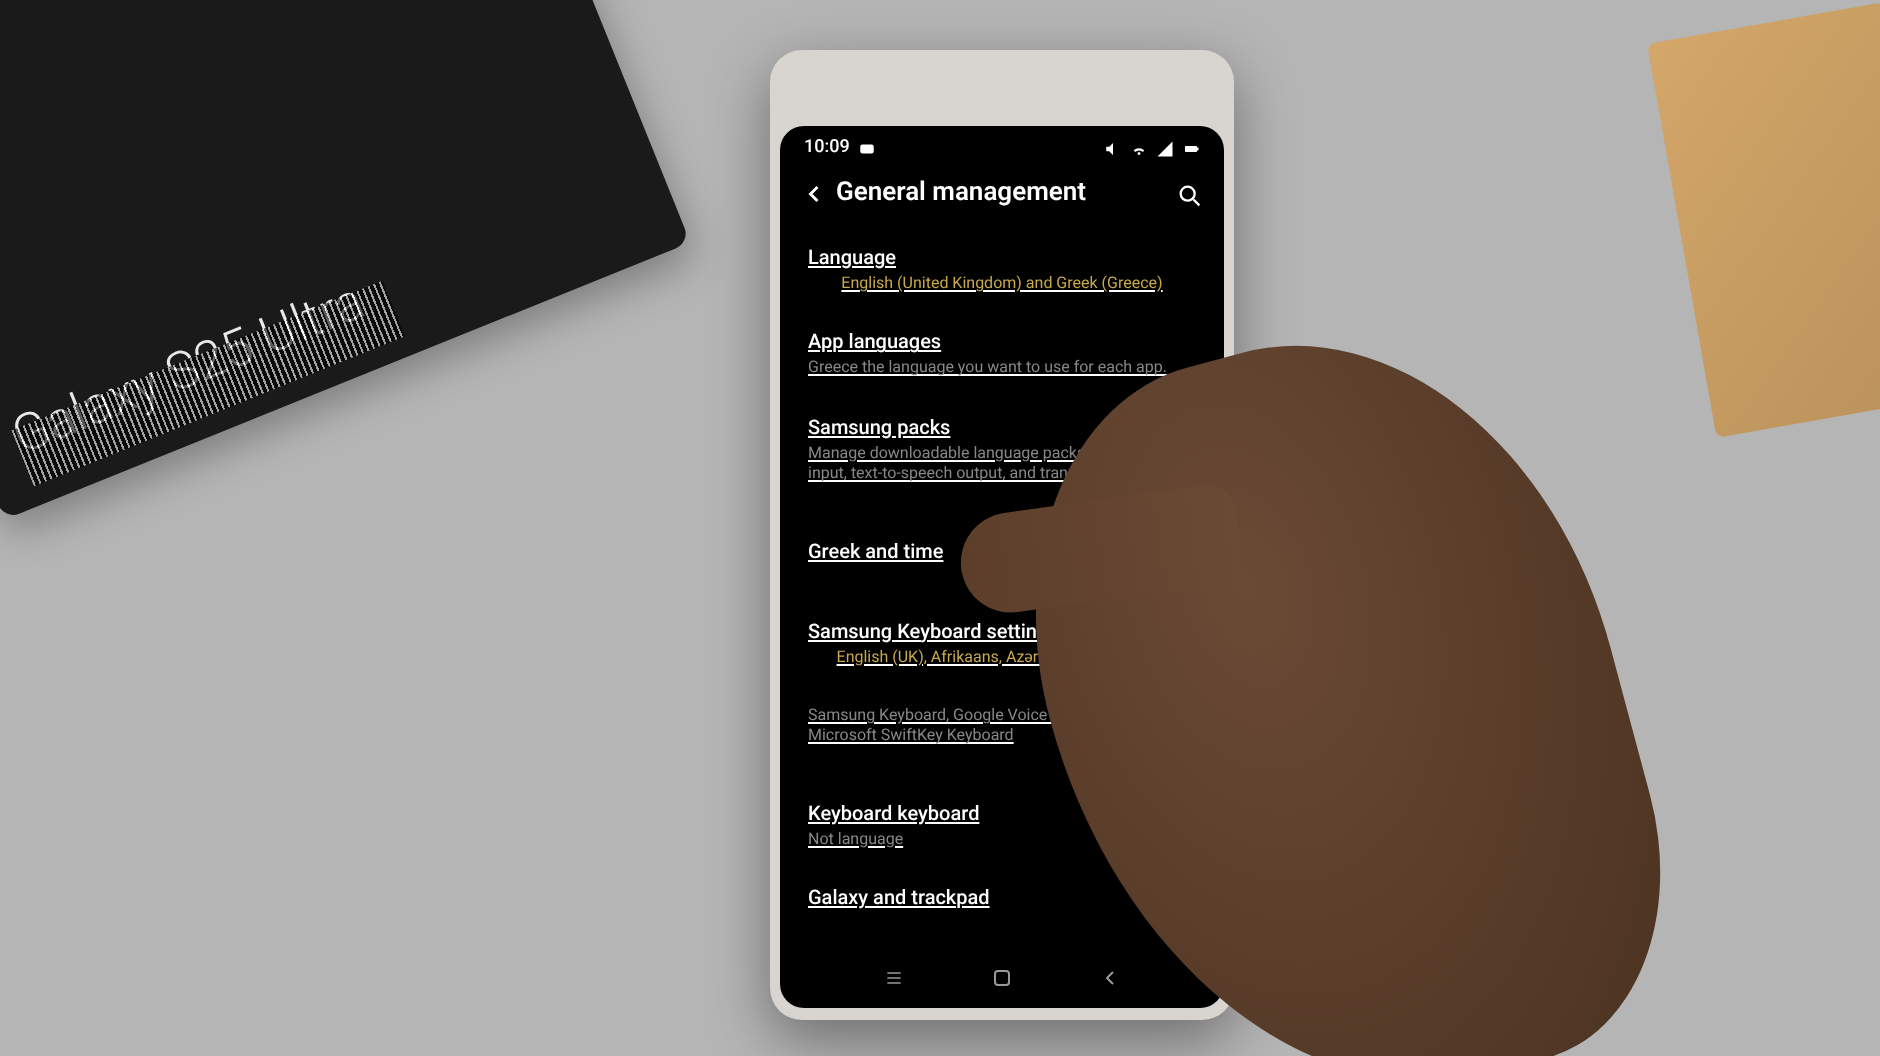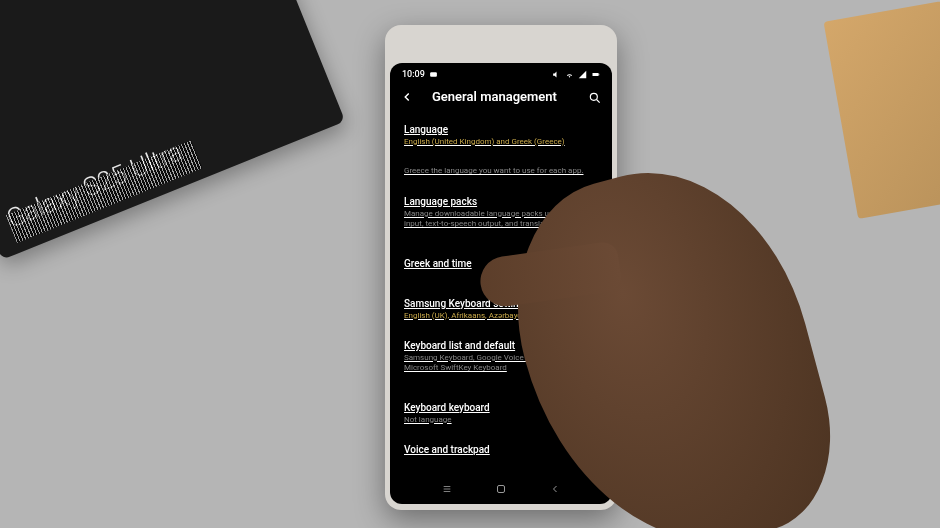--- a/index.html
+++ b/index.html
@@ -120,21 +120,21 @@
     }
     .status-icon {
       width: 9px;
       height: 9px;
       display: inline-block;
     }
     .header {
       display: flex;
       align-items: center;
       padding: 6px 10px 10px;
-      gap: 18px;
+      gap: 4px;
     }
     .back-btn {
       width: 14px;
       height: 14px;
       display: flex;
       align-items: center;
       justify-content: center;
       cursor: pointer;
     }
     .header-title {
@@ -168,20 +168,21 @@
       line-height: 1.3;
     }
     .setting-desc {
       font-size: 8px;
       color: #888;
       line-height: 1.3;
       margin-top: 1px;
     }
     .setting-desc.highlight {
       color: #c9a94a;
+      text-align: center;
     }
     .nav-bar {
       position: absolute;
       bottom: 4px;
       left: 0;
       right: 0;
       display: flex;
       justify-content: space-around;
       align-items: center;
       padding: 4px 30px;
@@ -258,49 +259,49 @@
     </div>
 
     <div class="settings-list">
 
       <div class="setting-item">
         <div class="setting-title">Language</div>
         <div class="setting-desc highlight">English (United Kingdom) and Greek (Greece)</div>
       </div>
 
       <div class="setting-item">
+        <div class="setting-title">App languages</div>
         <div class="setting-desc">Greece the language you want to use for each app.</div>
       </div>
 
       <div class="setting-item">
-        <div class="setting-title">Language packs</div>
+        <div class="setting-title">Samsung packs</div>
         <div class="setting-desc">Manage downloadable language packs used for voice input, text-to-speech output, and translation.</div>
       </div>
 
       <div class="setting-item spaced-top spaced-bottom">
         <div class="setting-title">Greek and time</div>
       </div>
 
       <div class="setting-item">
         <div class="setting-title">Samsung Keyboard settings</div>
         <div class="setting-desc highlight">English (UK), Afrikaans, Azərbaycan and العربية</div>
       </div>
 
       <div class="setting-item">
-        <div class="setting-title">Keyboard list and default</div>
         <div class="setting-desc">Samsung Keyboard, Google Voice Typing and Microsoft SwiftKey Keyboard</div>
       </div>
 
       <div class="setting-item spaced-top">
         <div class="setting-title">Keyboard keyboard</div>
         <div class="setting-desc">Not language</div>
       </div>
 
       <div class="setting-item">
-        <div class="setting-title">Voice and trackpad</div>
+        <div class="setting-title">Galaxy and trackpad</div>
       </div>
 
     </div>
 
     <div class="nav-bar">
       <div class="nav-btn">
         <svg viewBox="0 0 24 24" width="14" height="10" fill="none" stroke="#999" stroke-width="2">
             <line x1="4" y1="6" x2="20" y2="6"></line>
             <line x1="4" y1="12" x2="20" y2="12"></line>
             <line x1="4" y1="18" x2="20" y2="18"></line>

